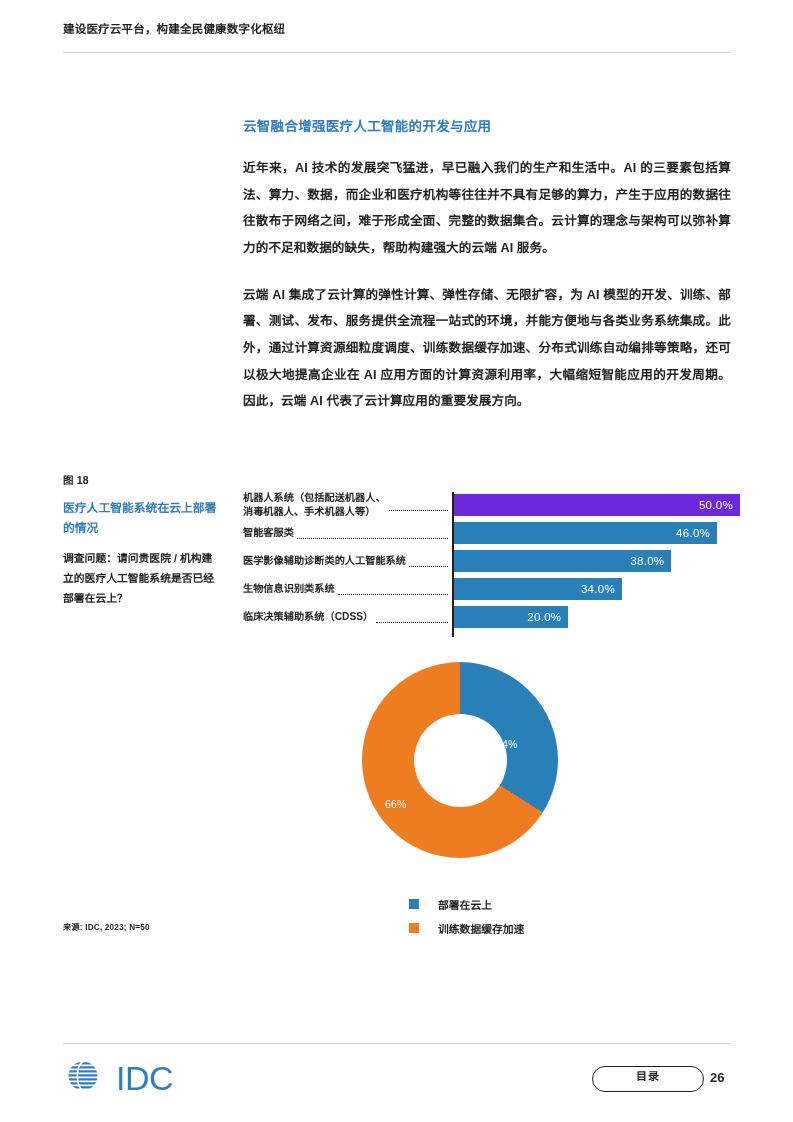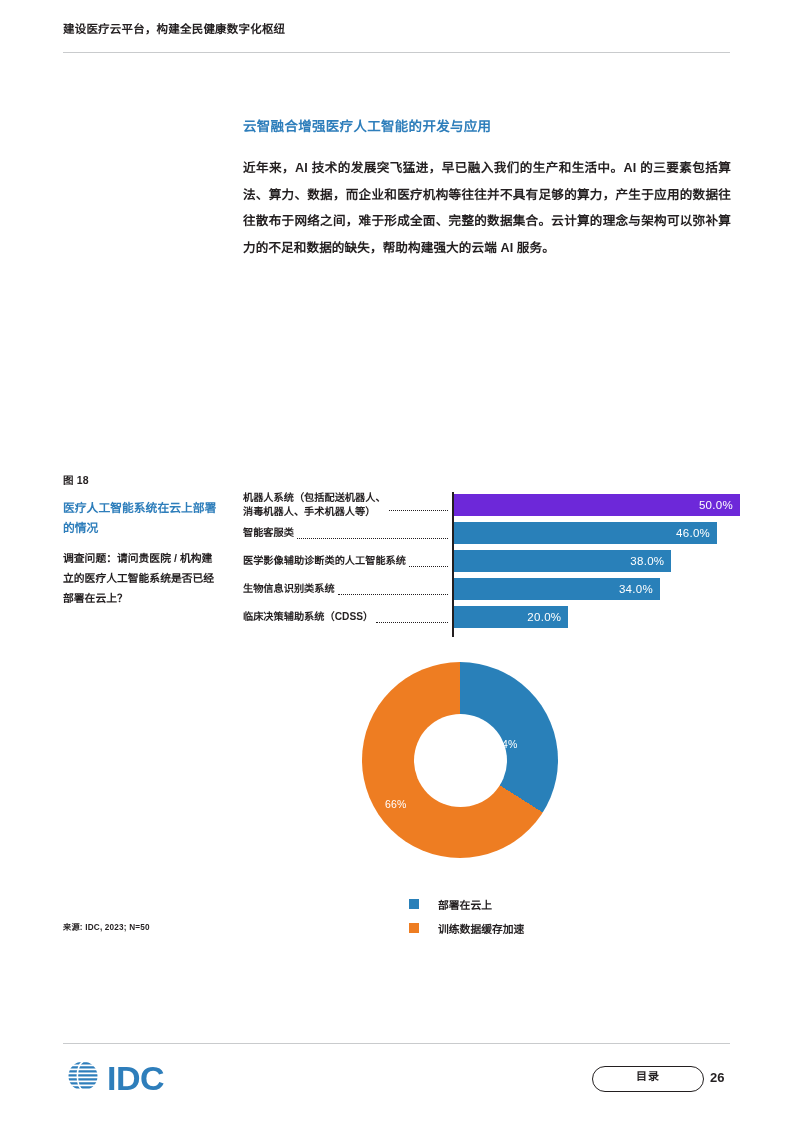--- a/index.html
+++ b/index.html
@@ -236,25 +236,25 @@
   
   .footer-logo {
     position: absolute;
     left: 65px;
     top: 1058px;
     display: flex;
     align-items: center;
   }
   .footer-logo .wordmark {
     font-size: 34px;
-    font-weight: bold;
+    font-weight: normal;
     color: #2e7ebb;
     letter-spacing: -0.5px;
     line-height: 1;
-    margin-left: 6px;
+    margin-left: 15px;
     font-family: "Liberation Sans", "DejaVu Sans", sans-serif;
   }
   .toc-pill {
     position: absolute;
     left: 592px;
     top: 1066px;
     width: 112px;
     height: 26px;
     border: 1px solid #231f20;
     border-radius: 13px;
@@ -282,20 +282,21 @@
 <body>
 
 <div id="page">
 
   <div class="header-title">建设医疗云平台，构建全民健康数字化枢纽</div>
   <div class="rule top"></div>
 
   <div class="content-col">
     <h2 class="section-heading">云智融合增强医疗人工智能的开发与应用</h2>
     <p class="body-par">近年来，AI 技术的发展突飞猛进，早已融入我们的生产和生活中。AI 的三要素包括算法、算力、数据，而企业和医疗机构等往往并不具有足够的算力，产生于应用的数据往往散布于网络之间，难于形成全面、完整的数据集合。云计算的理念与架构可以弥补算力的不足和数据的缺失，帮助构建强大的云端 AI 服务。</p>
+    <p class="body-par">云端 AI 集成了云计算的弹性计算、弹性存储、无限扩容，为 AI 模型的开发、训练、部署、测试、发布、服务提供全流程一站式的环境，并能方便地与各类业务系统集成。此外，通过计算资源细粒度调度、训练数据缓存加速、分布式训练自动编排等策略，还可以极大地提高企业在 AI 应用方面的计算资源利用率，大幅缩短智能应用的开发周期。因此，云端 AI 代表了云计算应用的重要发展方向。</p>
   </div>
 
   <div class="fig-rail">
     <div class="fig-number">图 18</div>
     <div class="fig-title">医疗人工智能系统在云上部署的情况</div>
     <div class="fig-question">调查问题：请问贵医院 / 机构建立的医疗人工智能系统是否已经部署在云上？</div>
   </div>
   <div class="fig-source">来源: IDC, 2023; N=50</div>
 
   <div class="barchart">
@@ -327,21 +328,21 @@
           </div>
           <div class="bar-rect" style="width: 217.36px; background: rgb(41, 128, 185);">
             <span class="bar-value">38.0%</span>
           </div>
         </div>
         <div class="bar-row" style="top: 86px;">
           <div class="bar-label">
             <span class="lbl-text">生物信息识别类系统</span>
             <span class="leader"></span>
           </div>
-          <div class="bar-rect" style="width: 206px; background: rgb(41, 128, 185);">
+          <div class="bar-rect" style="width: 168px; background: rgb(41, 128, 185);">
             <span class="bar-value">34.0%</span>
           </div>
         </div>
         <div class="bar-row" style="top: 114px;">
           <div class="bar-label">
             <span class="lbl-text">临床决策辅助系统（CDSS）</span>
             <span class="leader"></span>
           </div>
           <div class="bar-rect" style="width: 114.4px; background: rgb(41, 128, 185);">
             <span class="bar-value">20.0%</span>

